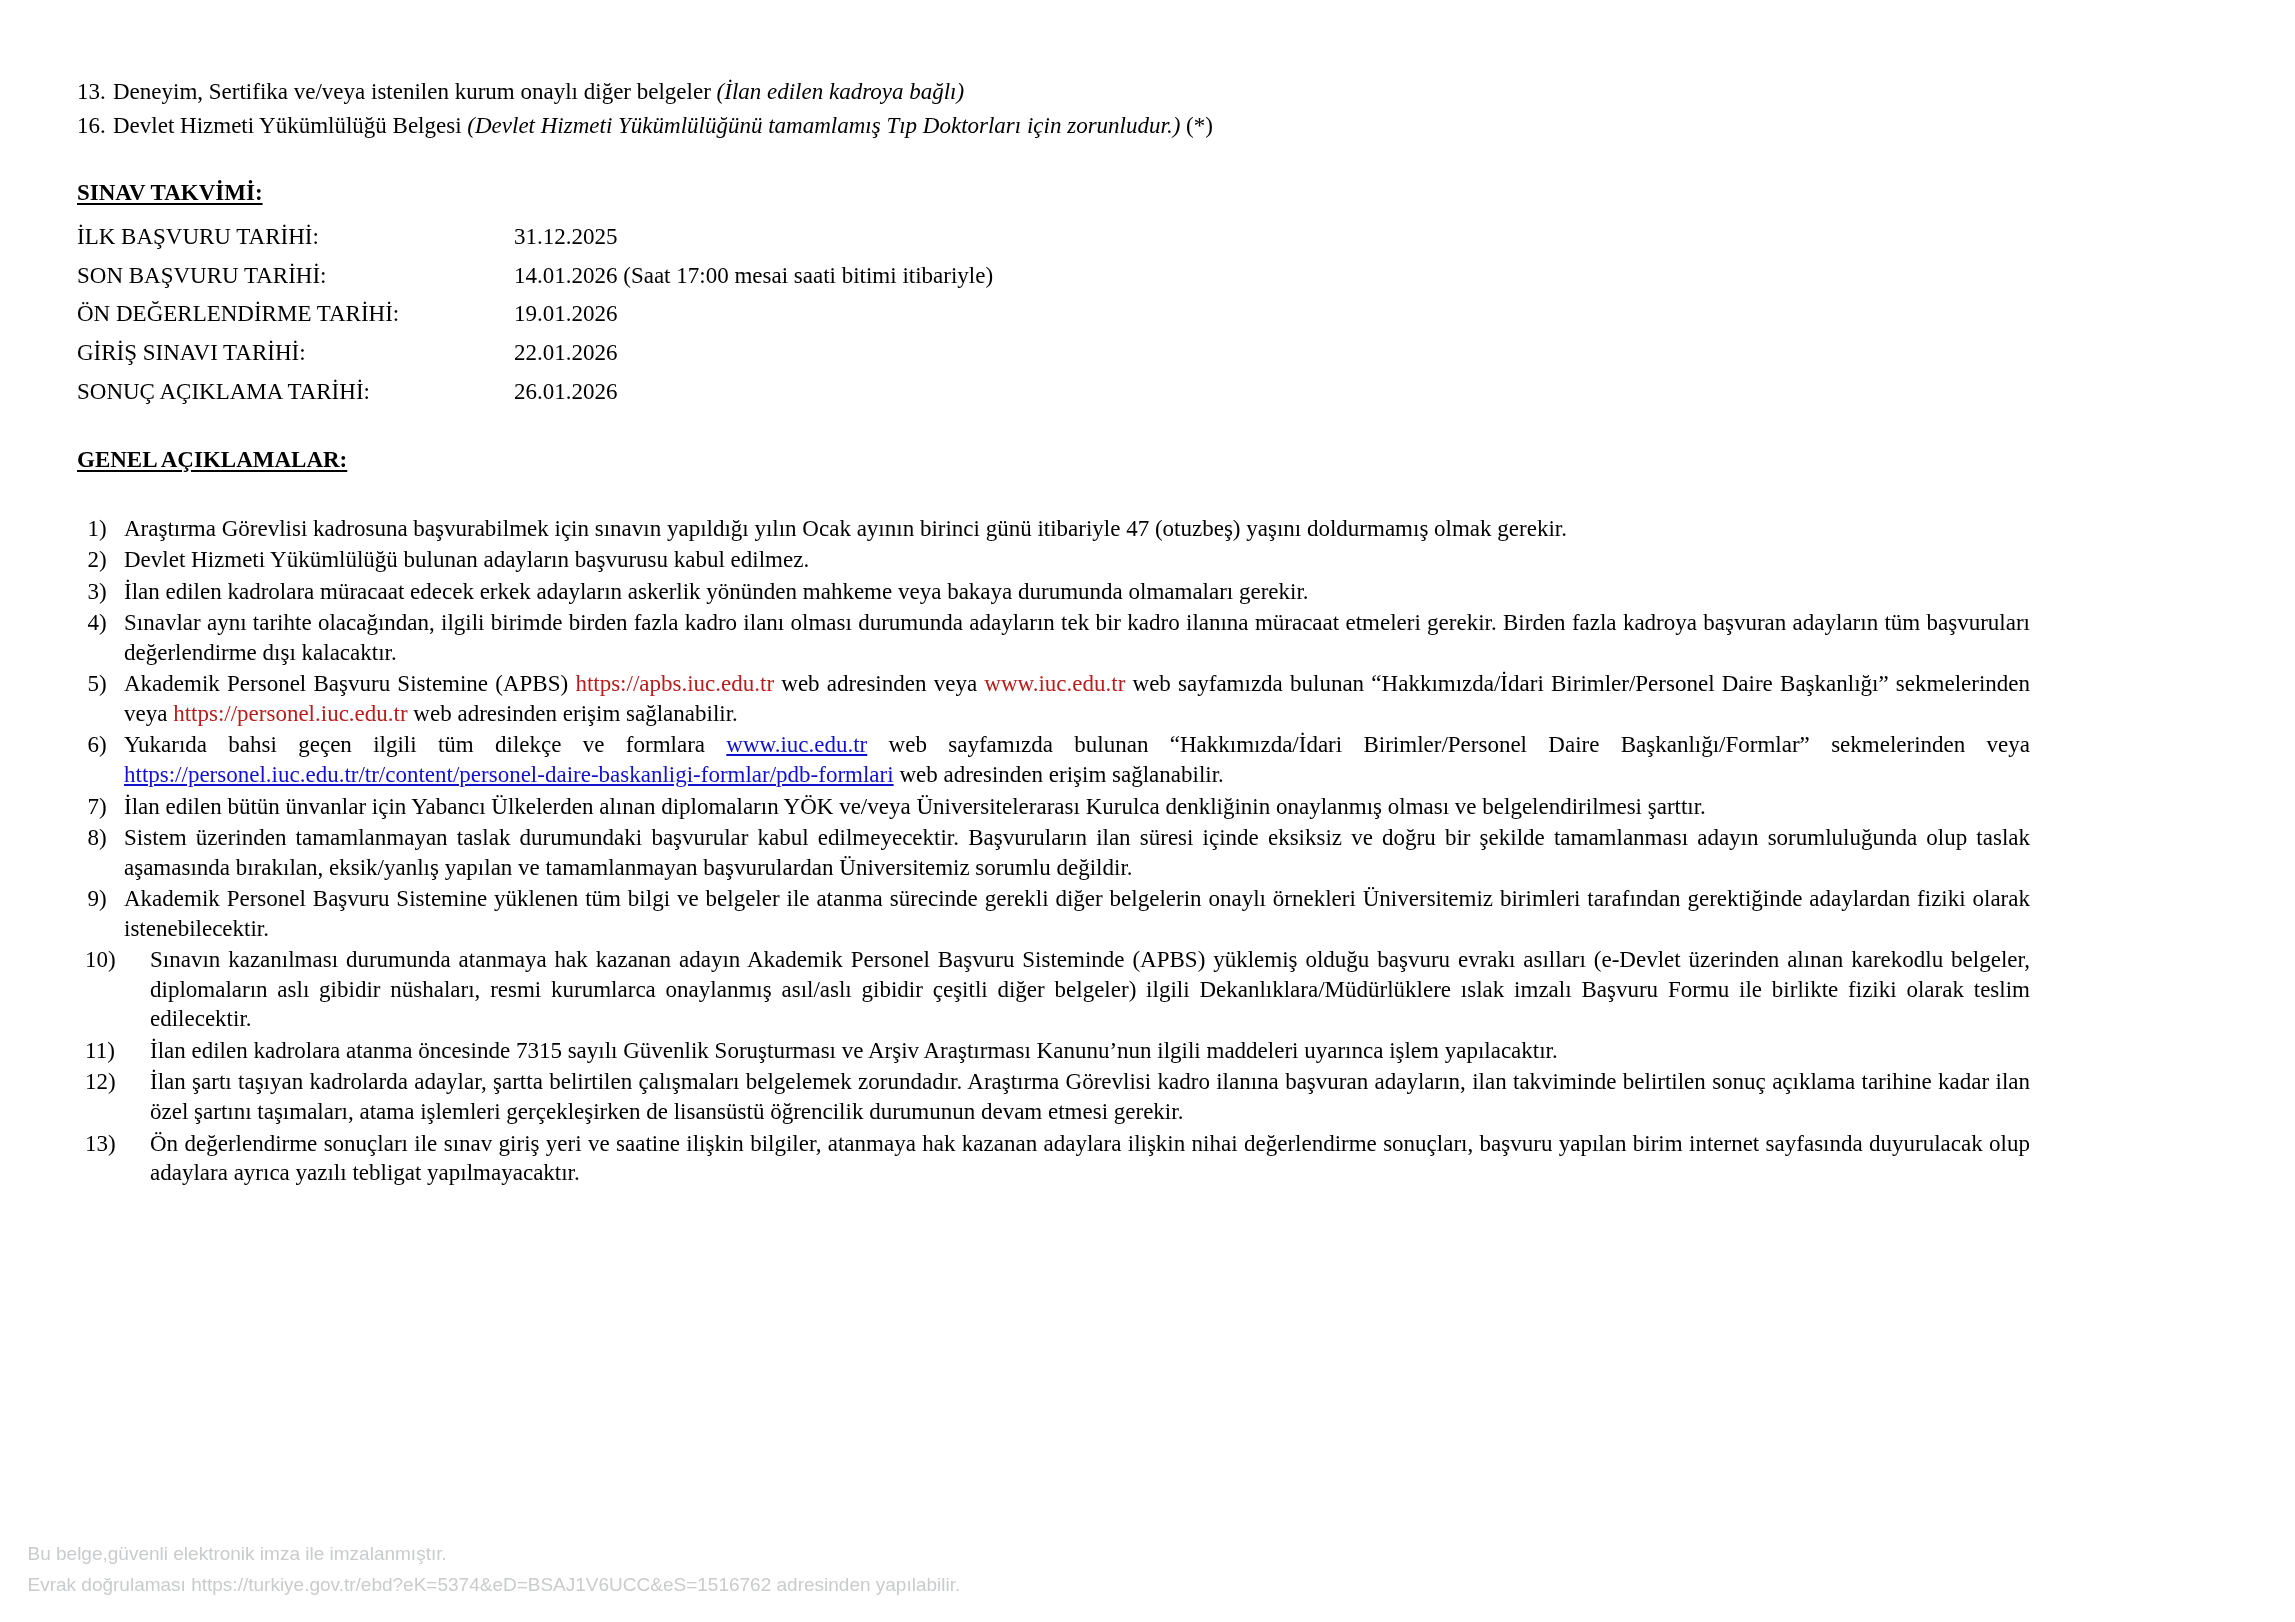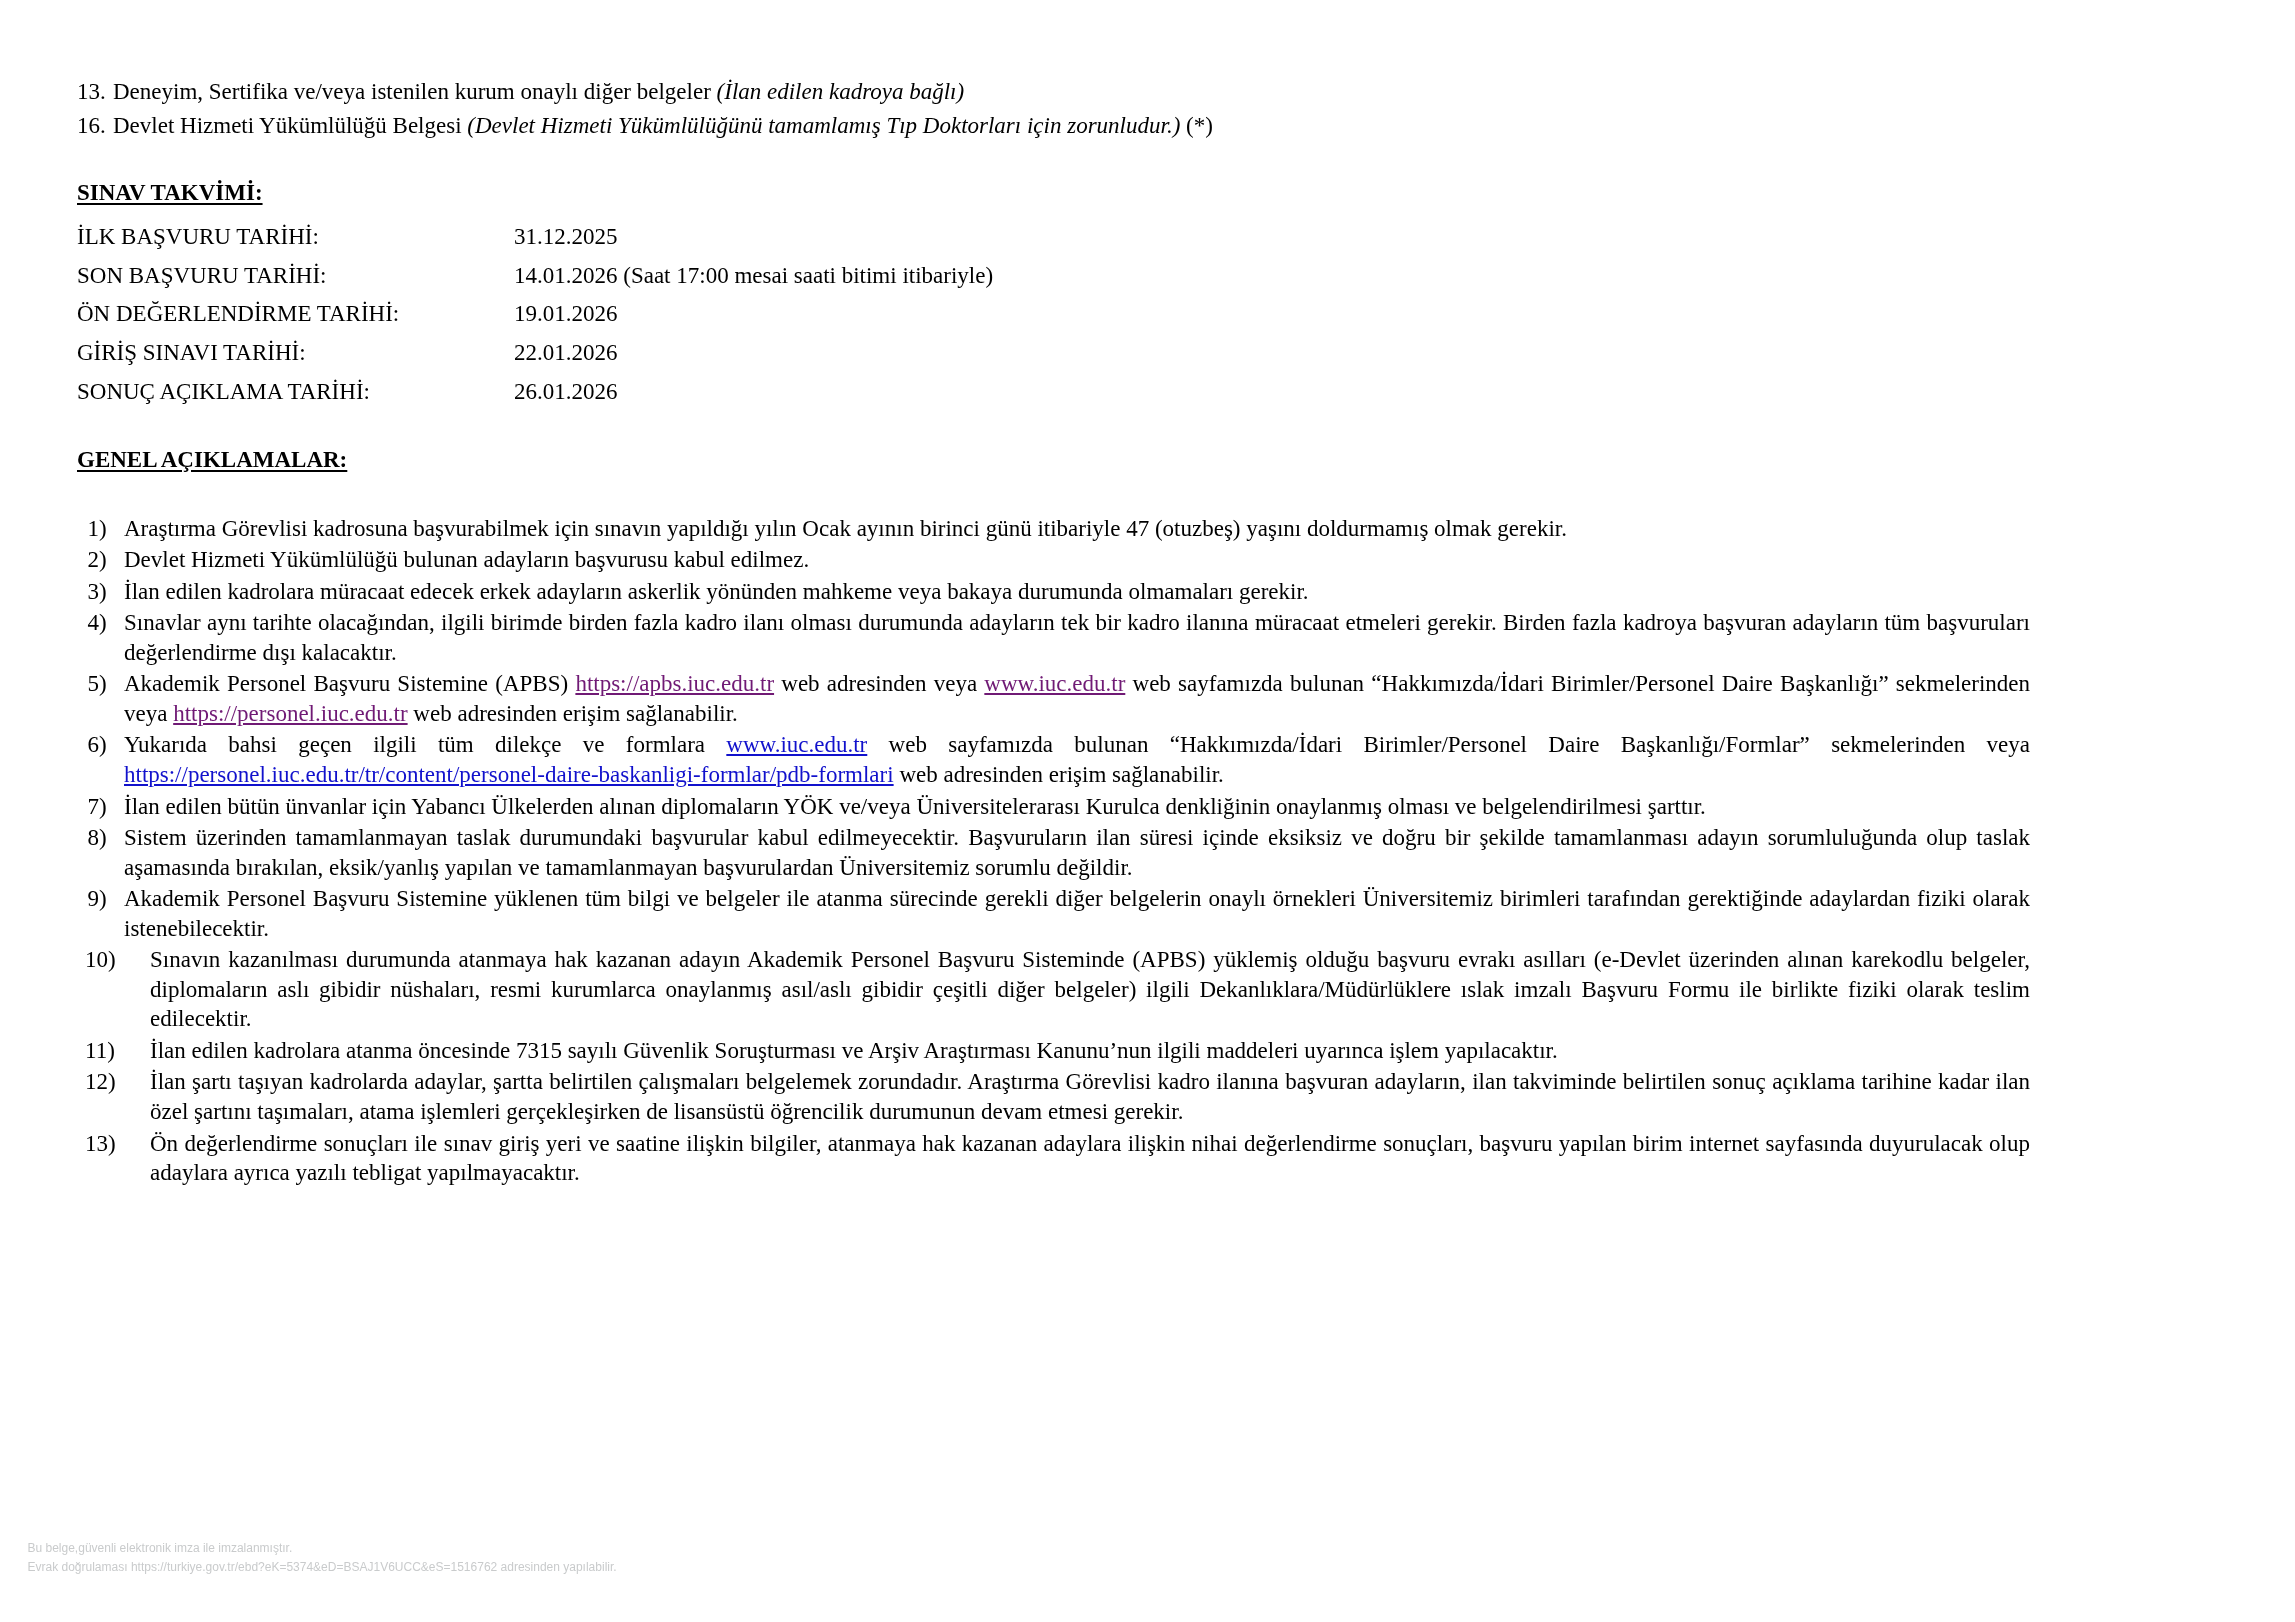--- a/index.html
+++ b/index.html
@@ -108,38 +108,37 @@
     padding-left: 73px;
   }
   ol.genel > li.wide > .marker {
     left: 8px;
     width: 60px;
   }
   ol.genel > li .txt { display: block; }
 
   
   a.lnk-black, span.lnk-black {
-    color: #701a75;
-    text-decoration: underline;
+    color: #b91c1c;
     text-underline-offset: 2px;
   }
   a.lnk-blue, span.lnk-blue {
     color: #1111CC;
     text-decoration: underline;
     text-underline-offset: 2px;
   }
 
   
   .footer {
     position: absolute;
     left: 27.5px;
     top: 1539px;
     width: 1963px;
     font-family: "Liberation Sans", "DejaVu Sans", sans-serif;
-    font-size: 12px;
+    font-size: 19px;
     line-height: 1.62;
     color: #c9cbcc;
     white-space: nowrap;
   }
   .footer div { margin: 0; }
 </style>
 </head>
 <body>
 
 <div class="page">

